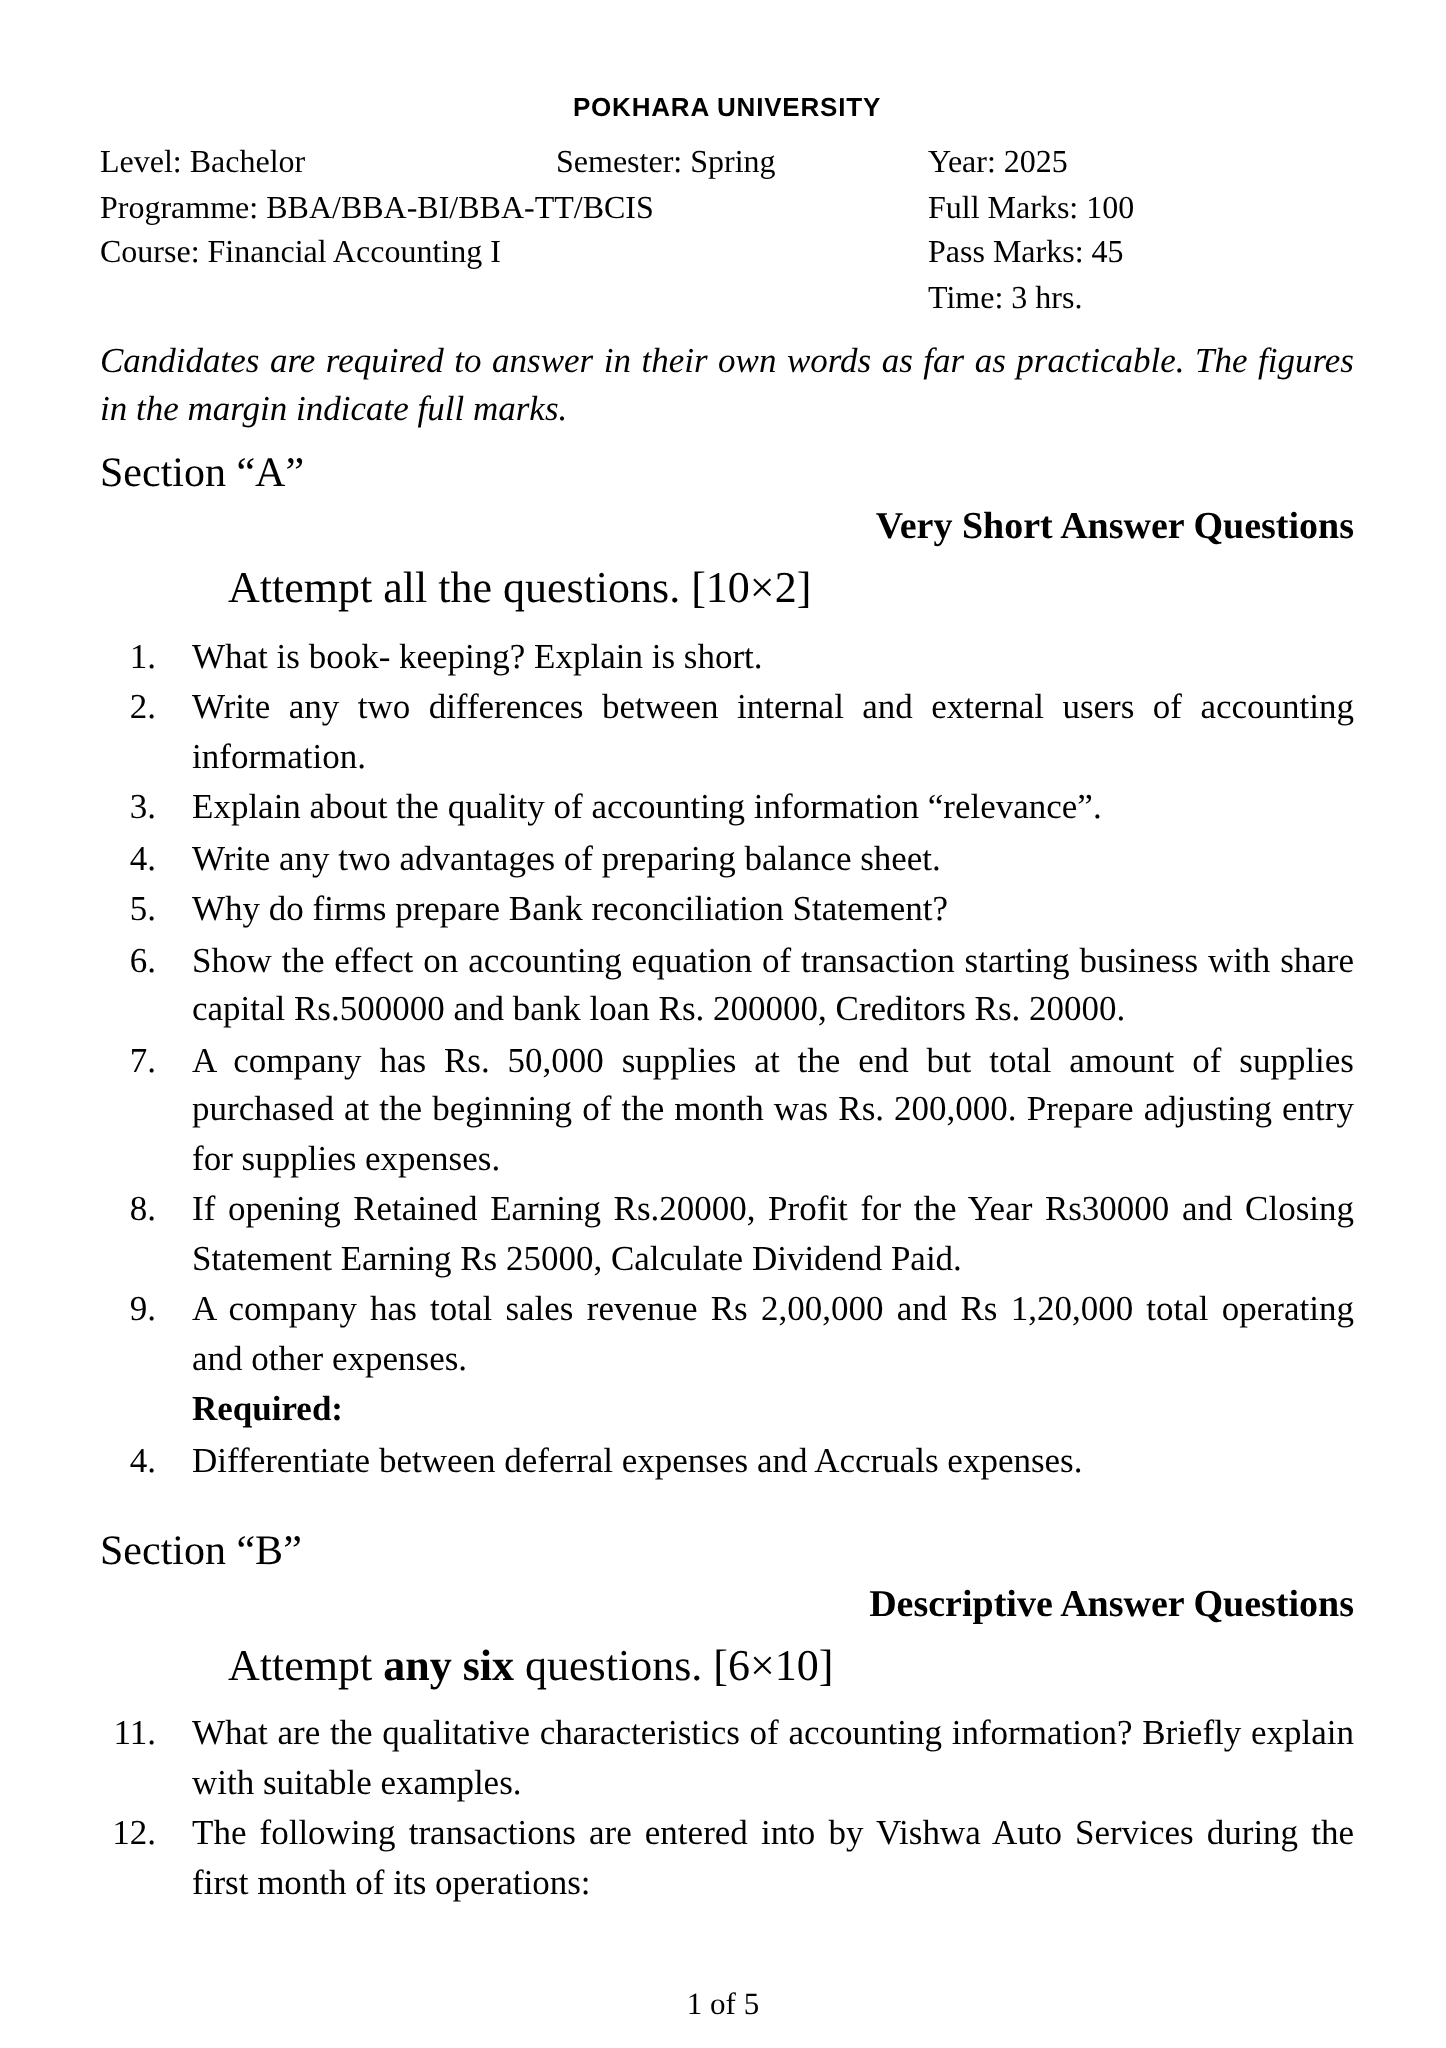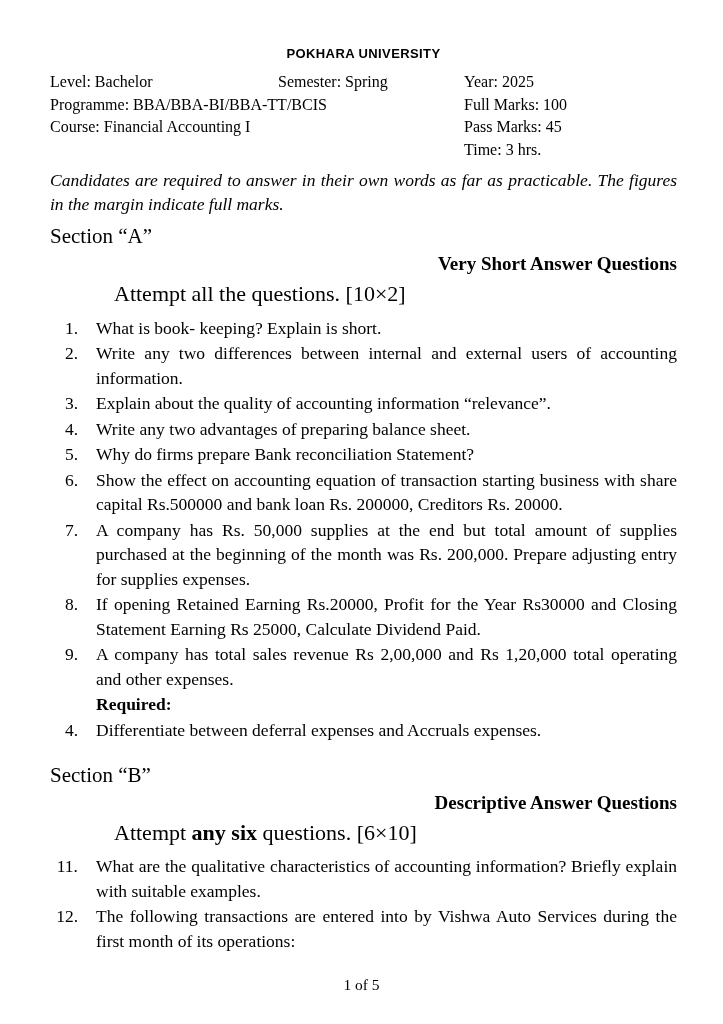--- a/index.html
+++ b/index.html
@@ -94,21 +94,21 @@
     display: block;
     margin-top: 1px;
   }
   .q-body .sub {
     display: block;
   }
   .gap-mid { height: 12px; }
 
   .footer {
     position: absolute;
-    bottom: 30px;
+    bottom: 12px;
     left: 0;
     width: 723px;
     text-align: center;
     font-size: 15.5px;
   }
 </style>
 </head>
 <body>
 
 <div class="page">

